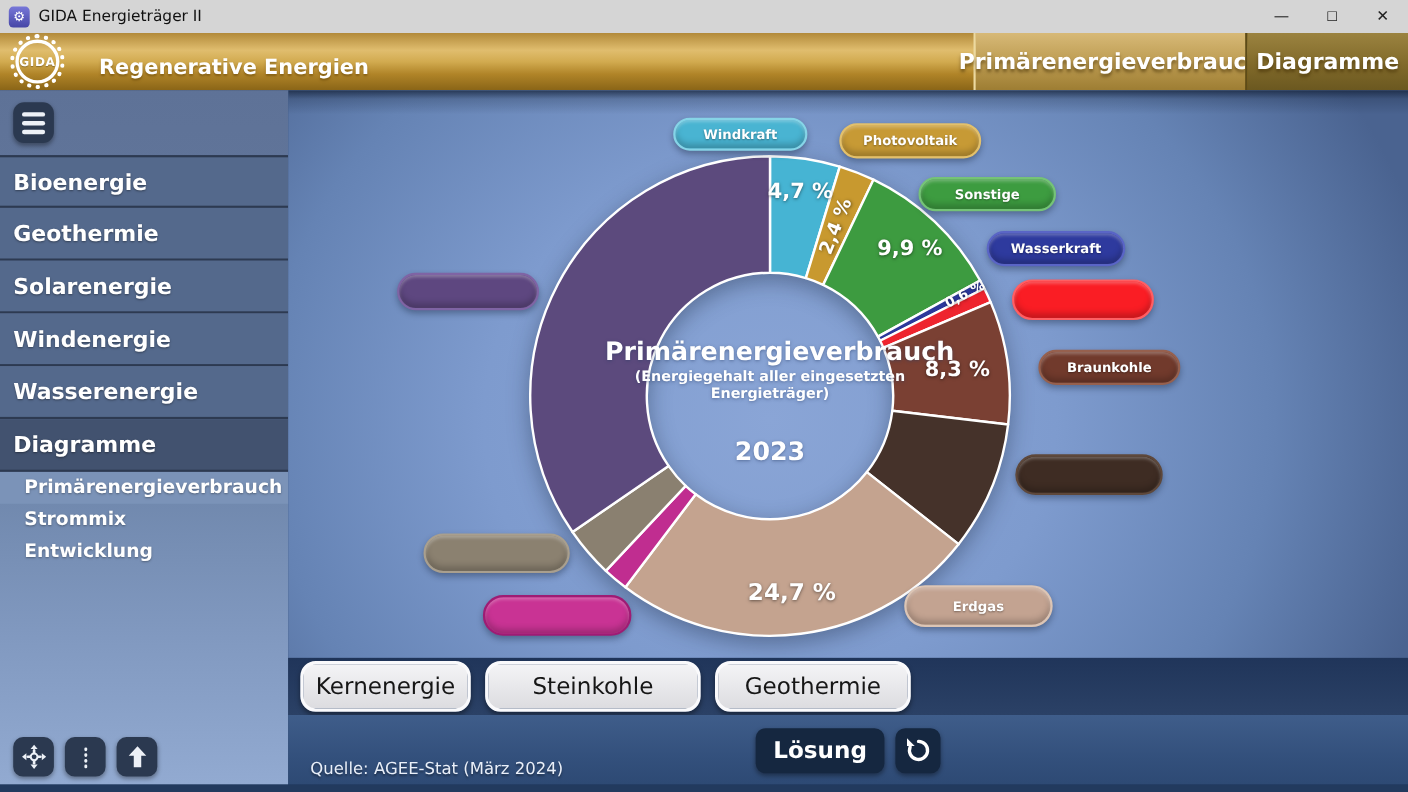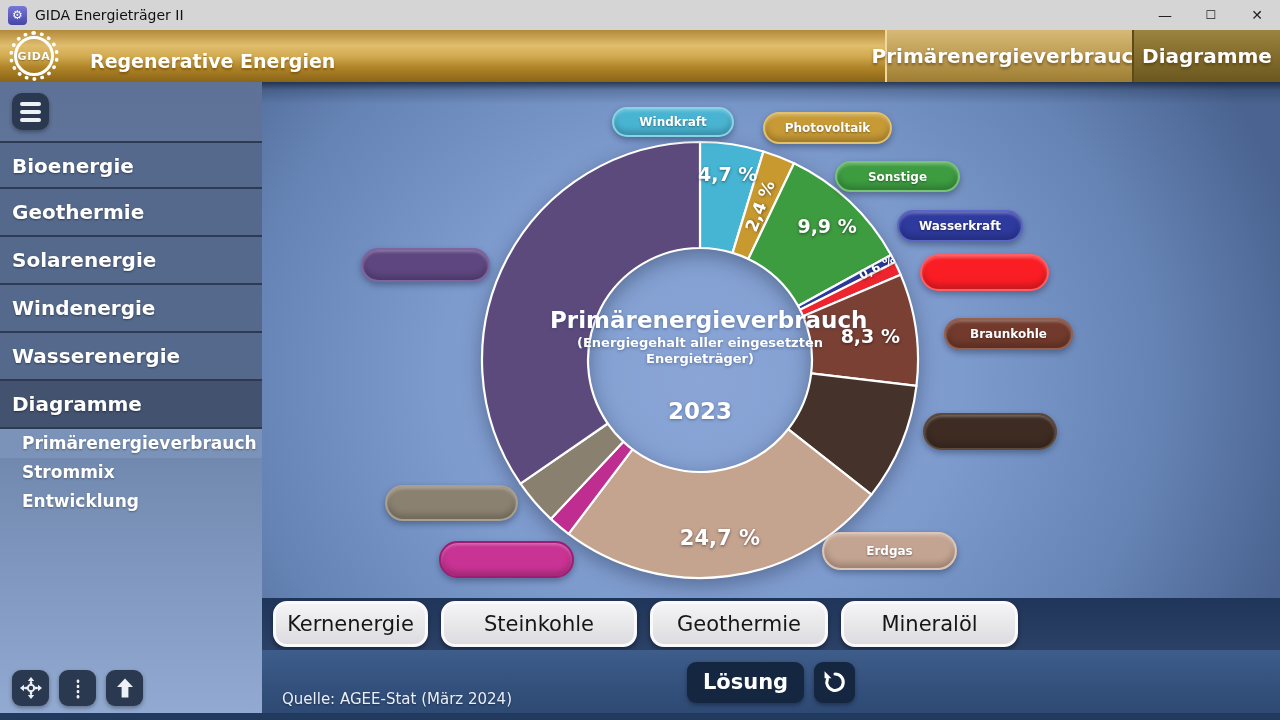--- a/index.html
+++ b/index.html
@@ -255,21 +255,20 @@
           <div class="pct" style="left: 565.064px; top: 143.539px; font-size: 19px; transform: translate(-50%, -50%);">9,9 %</div>
           <div class="pct" style="left: 615.046px; top: 184.97px; font-size: 12.5px; transform: translate(-50%, -50%) rotate(-27.7deg);">0,6 %</div>
           <div class="pct" style="left: 608.284px; top: 253.765px; font-size: 19px; transform: translate(-50%, -50%);">8,3 %</div>
           <div class="pct" style="left: 457.91px; top: 431.716px; font-size: 21px; transform: translate(-50%, -50%); margin-top: 24px;">24,7 %</div>
         </div>
 
       <div class="tray">
         <div class="tray-label">Kernenergie</div>
         <div class="tray-label">Steinkohle</div>
         <div class="tray-label">Geothermie</div>
-        <div class="tray-label">Mineralöl</div>
       </div>
 
       <div class="bottombar">
         <div class="source-text">Quelle: AGEE-Stat (März 2024)</div>
         <div class="solution-btn">Lösung</div>
         <div class="reset-btn">
           <svg viewBox="0 0 24 24">
             <path d="M12 4.6a7.6 7.6 0 1 1-7 4.7" fill="none" stroke="#fff" stroke-width="2.8" stroke-linecap="round"></path>
             <path d="M3.2 2.6v7h7z" fill="#fff" transform="translate(-0.6,-0.4) scale(0.92)"></path>
           </svg>

